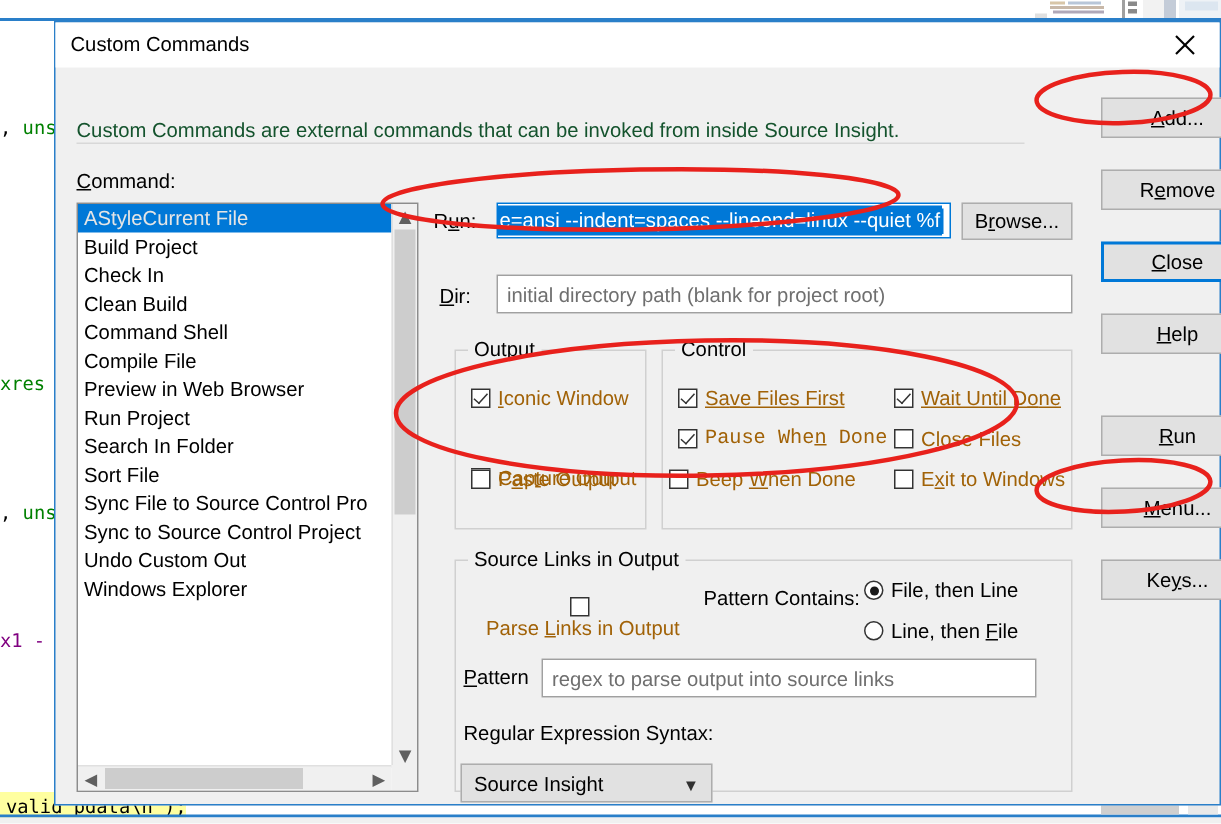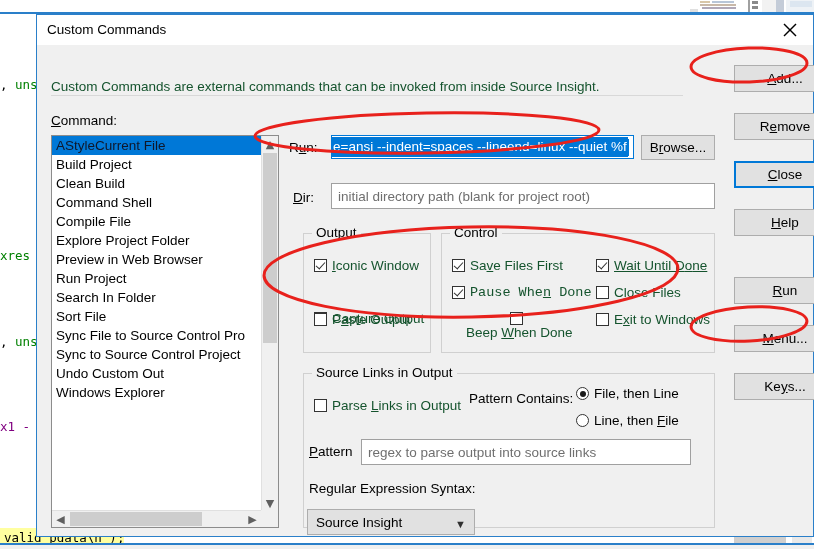--- a/index.html
+++ b/index.html
@@ -175,21 +175,21 @@
     line-height: 19px;
     padding-left: 4px;
     font-size: 13.5px;
     color: #000000;
     white-space: nowrap;
     overflow: hidden;
     box-sizing: border-box;
   }
   .list-item.sel {
     background: #0078d7;
-    color: #0f172a;
+    color: #e5e5e5;
   }
   
   #vscroll {
     position: absolute;
     right: 0; top: 0;
     width: 17px; height: 376px;
     background: #f0f0f0;
     border-left: 1px solid #e0e0e0;
     box-sizing: border-box;
   }
@@ -297,21 +297,21 @@
   }
   #gb-output  { left: 266px; top: 218px; width: 128px; height: 120px; }
   #gb-control { left: 404px; top: 218px; width: 274px; height: 120px; }
   #gb-links   { left: 266px; top: 358px; width: 412px; height: 155px; }
 
   .cbrow {
     position: absolute;
     display: flex;
     align-items: center;
     font-size: 13.5px;
-    color: #14532d;
+    color: #a16207;
     white-space: nowrap;
   }
   .cbox {
     width: 13px; height: 13px;
     border: 1px solid #333333;
     background: #ffffff;
     box-sizing: border-box;
     margin-right: 5px;
     position: relative;
     flex: none;
@@ -469,24 +469,24 @@
 
   <div id="intro">Custom Commands are external commands that can be invoked from inside Source Insight.</div>
   <div id="hrule"></div>
 
   <div class="lbl" id="cmd-label"><span class="u">C</span><span>ommand:</span></div>
 
   <div id="listbox">
     <div id="list-items">
         <div class="list-item sel">AStyleCurrent File</div>
         <div class="list-item">Build Project</div>
+        <div class="list-item">Check In</div>
         <div class="list-item">Clean Build</div>
         <div class="list-item">Command Shell</div>
         <div class="list-item">Compile File</div>
-        <div class="list-item">Explore Project Folder</div>
         <div class="list-item">Preview in Web Browser</div>
         <div class="list-item">Run Project</div>
         <div class="list-item">Search In Folder</div>
         <div class="list-item">Sort File</div>
         <div class="list-item">Sync File to Source Control Pro</div>
         <div class="list-item">Sync to Source Control Project</div>
         <div class="list-item">Undo Custom Out</div>
         <div class="list-item">Windows Explorer</div>
       </div>
 
@@ -542,29 +542,29 @@
         <div class="cbrow" style="left: 10px; top: 78px;">
           <span class="cbox"></span>
           <span><span>P</span><span class="u">a</span><span>ste Output</span></span>
         </div>
       </div>
   </div>
 
   <div class="groupbox" id="gb-control">
     <div class="group-title">Control</div>
     <div id="control-left-items">
-        <div class="cbrow" style="left: 10px; top: 24px;">
+        <div class="cbrow" style="left: 10px; top: 24px; text-decoration: underline;">
           <span class="cbox checked"></span>
           <span><span>Sa</span><span class="u">v</span><span>e Files First</span></span>
         </div>
         <div class="cbrow" style="left: 10px; top: 51px; font-family: Liberation Mono, monospace;">
           <span class="cbox checked"></span>
           <span><span>Pause Whe</span><span class="u">n</span><span> Done</span></span>
         </div>
-        <div class="cbrow" style="left: 24px; top: 78px; flex-direction: column;">
+        <div class="cbrow" style="left: 4px; top: 78px;">
           <span class="cbox"></span>
           <span><span>Beep </span><span class="u">W</span><span>hen Done</span></span>
         </div>
       </div>
     <div id="control-right-items">
         <div class="cbrow" style="left: 154px; top: 24px; text-decoration: underline;">
           <span class="cbox checked"></span>
           <span><span>Wait Until D</span><span class="u">o</span><span>ne</span></span>
         </div>
         <div class="cbrow" style="left: 154px; top: 51px;">
@@ -574,21 +574,21 @@
         <div class="cbrow" style="left: 154px; top: 78px;">
           <span class="cbox"></span>
           <span><span>E</span><span class="u">x</span><span>it to Windows</span></span>
         </div>
       </div>
   </div>
 
   <div class="groupbox" id="gb-links">
     <div class="group-title">Source Links in Output</div>
 
-    <div class="cbrow" id="parse-links-row" style="left:10px; top:24px;">
+    <div class="cbrow" id="parse-links-row" style="left:20px; top:24px;flex-direction:column;">
       <span class="cbox" id="parse-links-box"></span>
       <span><span>Parse </span><span class="u">L</span><span>inks in Output</span></span>
     </div>
 
     <div id="radio-items">
         <div class="rbrow" style="left: 272px; top: 12px;">
           <span class="rbox checked"></span>
           <span><span>File, then Line</span><span class="u"></span><span></span></span>
         </div>
         <div class="rbrow" style="left: 272px; top: 39px;">

